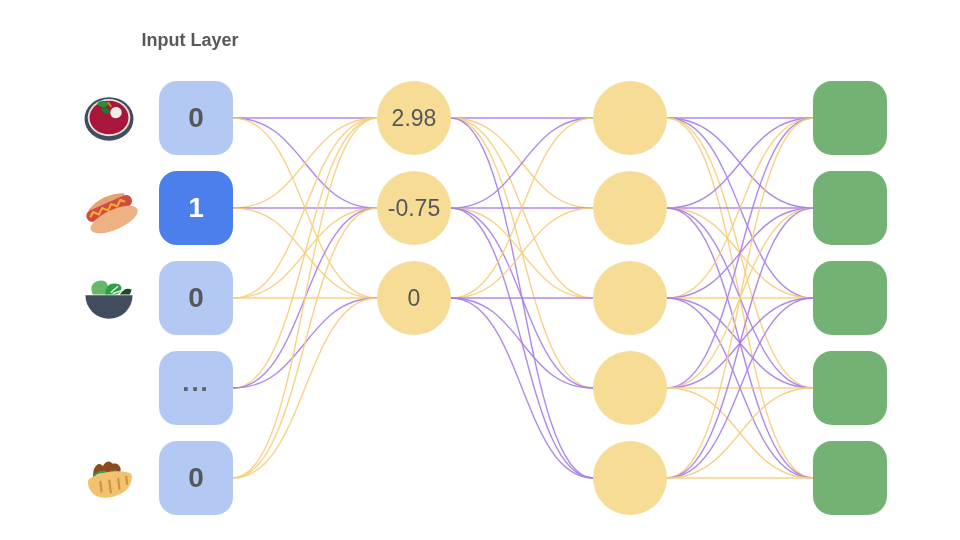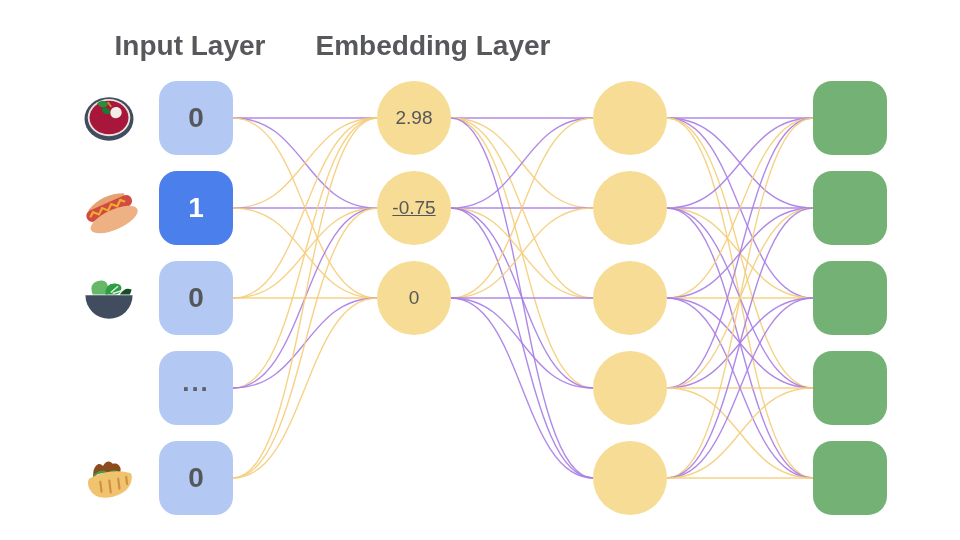--- a/index.html
+++ b/index.html
@@ -2,33 +2,33 @@
 <html><head>
 <meta charset="utf-8">
 <style>
   html,body{margin:0;padding:0;background:#ffffff;}
   .canvas{
     position:relative;width:960px;height:540px;background:#ffffff;overflow:hidden;
     font-family:"Liberation Sans", sans-serif;
   }
   .layer-title{
     position:absolute;top:30px;transform:translateX(-50%);
-    font-size:28px;font-weight:bold;color:var(--c-title,#57585c);white-space:nowrap;text-align:right;
+    font-size:18px;font-weight:bold;color:var(--c-title,#57585c);white-space:nowrap;text-align:right;
   }
   svg.edges{position:absolute;left:0;top:0;}
   .node{position:absolute;display:flex;align-items:center;justify-content:center;box-sizing:border-box;}
   .input-box{
     width:74px;height:74px;border-radius:18px;background:var(--c-input,#b3c9f4);
     color:var(--c-node-text,#55575a);font-size:28px;font-weight:bold;
   }
   .input-box.active{background:var(--c-input-active,#4a7fec);color:#ffffff;}
   .input-box .dots{font-size:26px;letter-spacing:2px;position:relative;top:-6px;color:#5d6066;}
   .circle{
     width:74px;height:74px;border-radius:50%;background:var(--c-emb,#f6dc95);
-    color:var(--c-node-text,#55575a);font-size:19px;font-weight:normal;
+    color:var(--c-node-text,#55575a);font-size:23px;font-weight:normal;
   }
   .out-box{width:74px;height:74px;border-radius:19px;background:var(--c-out,#73b175);}
   .icon-wrap{position:absolute;width:58px;height:58px;}
   .icon-wrap svg{width:100%;height:100%;display:block;}
 </style>
 </head>
 <body>
 
 <div class="canvas" style="--c-input: #b3c9f4; --c-input-active: #4a7fec; --c-emb: #f6dc95; --c-out: #73b175; --c-node-text: #55575a; --c-title: #57585c;">
   <svg class="edges" width="960" height="540" id="edge-layer">
@@ -89,21 +89,20 @@
         <path d="M667 388 C 740 388, 740 478, 813 478" fill="none" stroke="#f5cd7a" stroke-width="1.4" stroke-opacity="0.9"></path>
         <path d="M667 478 C 740 478, 740 118, 813 118" fill="none" stroke="#f5cd7a" stroke-width="1.4" stroke-opacity="0.9"></path>
         <path d="M667 478 C 740 478, 740 208, 813 208" fill="none" stroke="#a77ce6" stroke-width="1.4" stroke-opacity="0.9"></path>
         <path d="M667 478 C 740 478, 740 298, 813 298" fill="none" stroke="#a77ce6" stroke-width="1.4" stroke-opacity="0.9"></path>
         <path d="M667 478 C 740 478, 740 388, 813 388" fill="none" stroke="#f5cd7a" stroke-width="1.4" stroke-opacity="0.9"></path>
         <path d="M667 478 C 740 478, 740 478, 813 478" fill="none" stroke="#f5cd7a" stroke-width="1.4" stroke-opacity="0.9"></path>
       </g>
     </svg>
 
   <div class="layer-title" style="left:190px">Input Layer</div>
-  <div class="layer-title" style="left:433px">Embedding Layer</div>
 
   <div id="nodes-layer">
       <div class="icon-wrap" style="left: 80px; top: 89px;">
         <svg viewBox="0 0 64 64">
           <ellipse cx="32" cy="33" rx="27" ry="24" fill="#414c5f"></ellipse>
           <ellipse cx="32" cy="31.5" rx="23.5" ry="20.5" fill="#e9e4de"></ellipse>
           <ellipse cx="32" cy="31.5" rx="21.5" ry="18.5" fill="#a8173b"></ellipse>
           <path d="M36 21c5-3 10 0 10 5 0 4-4 7-8 6-5-1-6-8-2-11z" fill="#f2ede6"></path>
           <path d="M19 16c4-5 10-3 12 1-3 5-9 4-12-1z" fill="#27903c"></path>
           <path d="M24 22c5-3 10 0 9 5-5 2-9-1-9-5z" fill="#1d7a31"></path>
@@ -151,21 +150,21 @@
             <path d="M22 35v11M32 35v13M42 34v11M51 33v8" stroke="#cd9141" stroke-width="2.4" stroke-linecap="round"></path>
           </g>
         </svg>
       </div>
       <div class="node input-box" style="left: 159px; top: 441px;">
         <span>0</span>
       </div>
       <div class="node circle" style="left: 377px; top: 81px;">
         <span>2.98</span>
       </div>
-      <div class="node circle" style="left: 377px; top: 171px; text-decoration: underline;">
+      <div class="node circle" style="left: 377px; top: 171px;">
         <span>-0.75</span>
       </div>
       <div class="node circle" style="left: 377px; top: 261px;">
         <span>0</span>
       </div>
       <div class="node circle" style="left: 593px; top: 81px;"></div>
       <div class="node circle" style="left: 593px; top: 171px;"></div>
       <div class="node circle" style="left: 593px; top: 261px;"></div>
       <div class="node circle" style="left: 593px; top: 351px;"></div>
       <div class="node circle" style="left: 593px; top: 441px;"></div>

